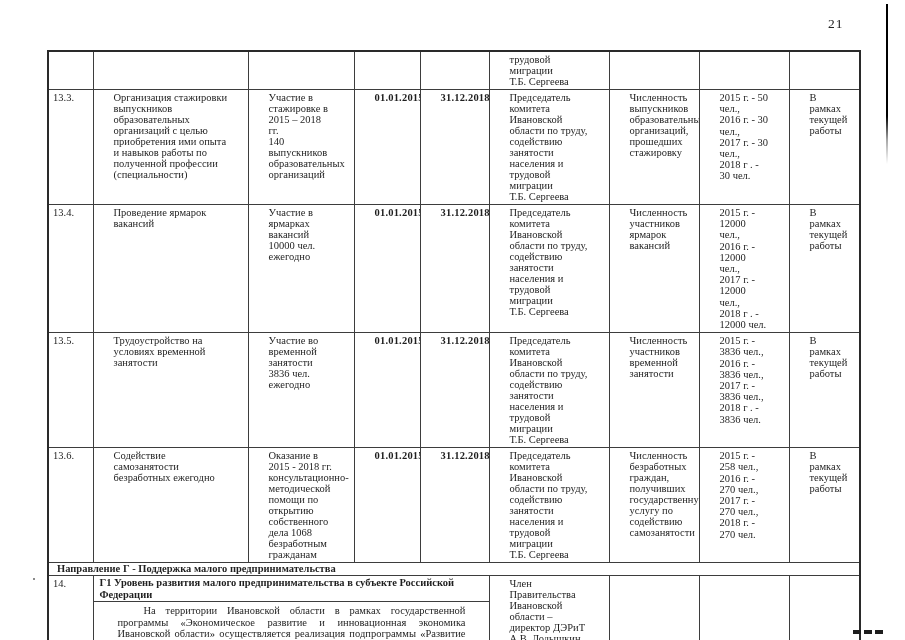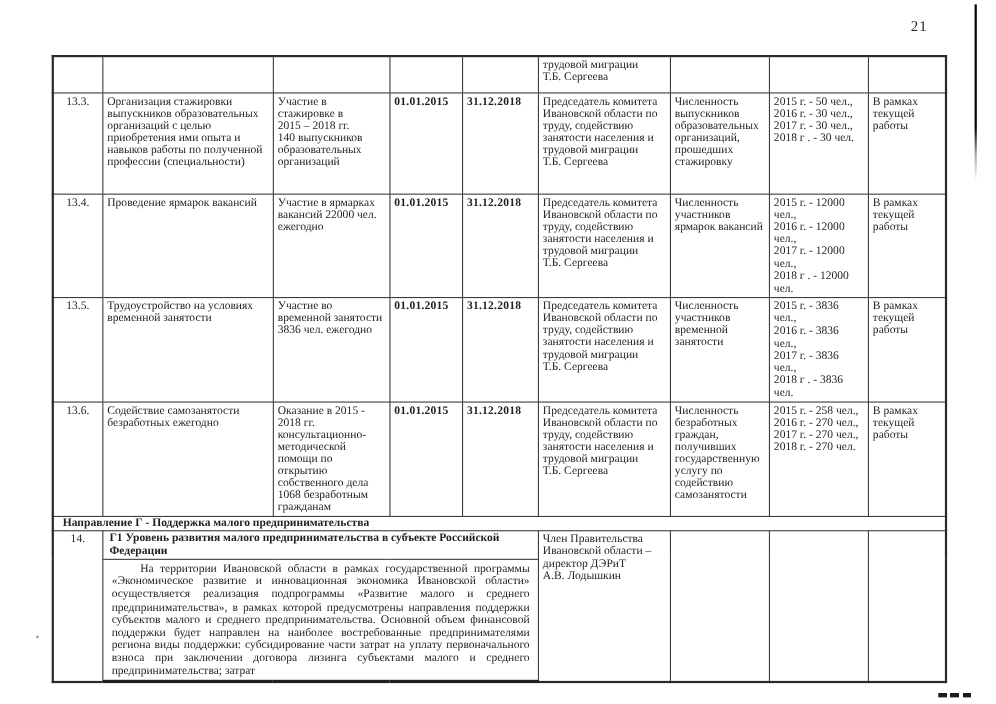--- a/index.html
+++ b/index.html
@@ -12,25 +12,25 @@
     position:absolute;top:16px;left:828px;font-size:13.5px;color:#222;
     letter-spacing:1px;
   }
   .doc-table{
     position:absolute;left:47px;top:50px;width:812px;
     border-collapse:collapse;table-layout:fixed;
     font-size:10.5px;line-height:11px;color:#1f1f1f;
   }
   .doc-table td{
     border:1px solid #3d3d3d;vertical-align:top;
-    padding:2px 4px;white-space:pre-line;overflow:hidden;
+    padding:2px 20px;white-space:pre-line;overflow:hidden;
   }
   .doc-table{border:2px solid #2a2a2a;}
   tr.bottom-edge td{border-bottom:3px solid #1e1e1e;}
-  td.cell-num{padding-left:4px;text-align:center;}
+  td.cell-num{padding-left:4px;}
   td.cell-date{text-align:left;font-weight:bold;letter-spacing:.2px;}
   td.cell-values{line-height:11.2px;}
   tr.row-cont{height:33px;}
   tr.row-133{height:92px;}
   tr.row-134{height:88px;}
   tr.row-135{height:88px;margin-top:32px;}
   tr.row-136{height:95px;}
   tr.row-section{height:12px;}
   tr.row-section td{
     font-weight:bold;padding:0 2px 0 8px;line-height:12px;
@@ -104,21 +104,21 @@
     <td class="cell-values">2015 г. - 50 чел.,
 2016 г. - 30 чел.,
 2017 г. - 30 чел.,
 2018 г . - 30 чел.</td>
     <td>В рамках текущей работы</td>
   </tr>
 
   <tr class="row-134">
     <td class="cell-num">13.4.</td>
     <td>Проведение ярмарок вакансий</td>
-    <td>Участие в ярмарках вакансий 22000 чел. ежегодно</td>
+    <td>Участие в ярмарках вакансий 10000 чел. ежегодно</td>
     <td class="cell-date">01.01.2015</td>
     <td class="cell-date">31.12.2018</td>
     <td>Председатель комитета Ивановской области по труду, содействию занятости населения и трудовой миграции
 Т.Б. Сергеева</td>
     <td>Численность участников ярмарок вакансий</td>
     <td class="cell-values">2015 г. - 12000 чел.,
 2016 г. - 12000 чел.,
 2017 г. - 12000 чел.,
 2018 г . - 12000 чел.</td>
     <td>В рамках текущей работы</td>

